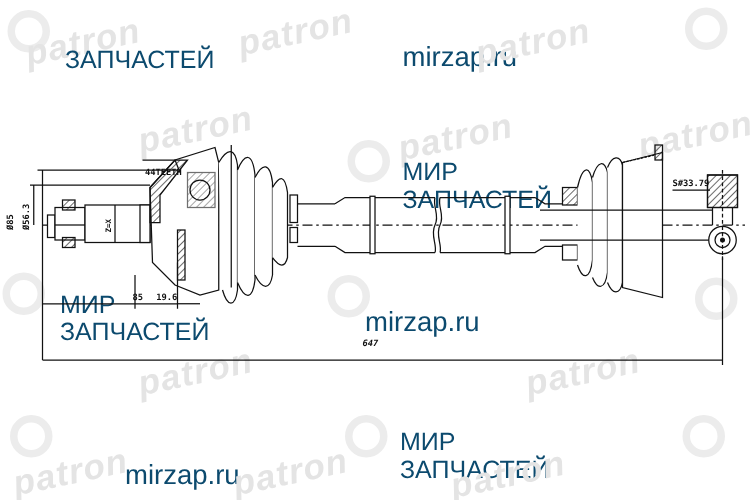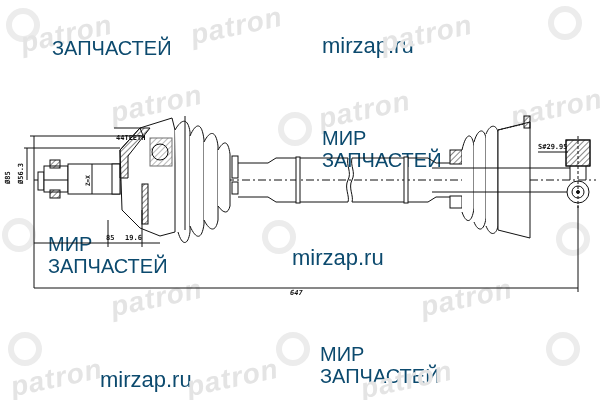--- a/index.html
+++ b/index.html
@@ -142,15 +142,15 @@
 
     <line x1="538" y1="152" x2="568" y2="152"></line>
   </g>
 </svg>
 
 <div class="dim dim-v" style="left:4px;top:184px;">Ø85</div>
 <div class="dim dim-v" style="left:17px;top:184px;">Ø56.3</div>
 <div class="dim" style="left:116px;top:134px;">44TEETH</div>
 <div class="dim" style="left:74px;top:234px;padding-left:32px;">85</div>
 <div class="dim" style="left:125px;top:234px;text-align:right;">19.6</div>
-<div class="dim" style="left:290px;top:289px;font-style:italic;">647</div>
-<div class="dim" style="left:538px;top:143px;">S#29.95</div>
+<div class="dim" style="left:290px;top:271px;font-style:italic;">647</div>
+<div class="dim" style="left:538px;top:143px;">S#33.79</div>
 <div class="dim dim-v" style="left:84px;top:186px;font-size:6px;">Z=X</div>
 
 </body></html>

